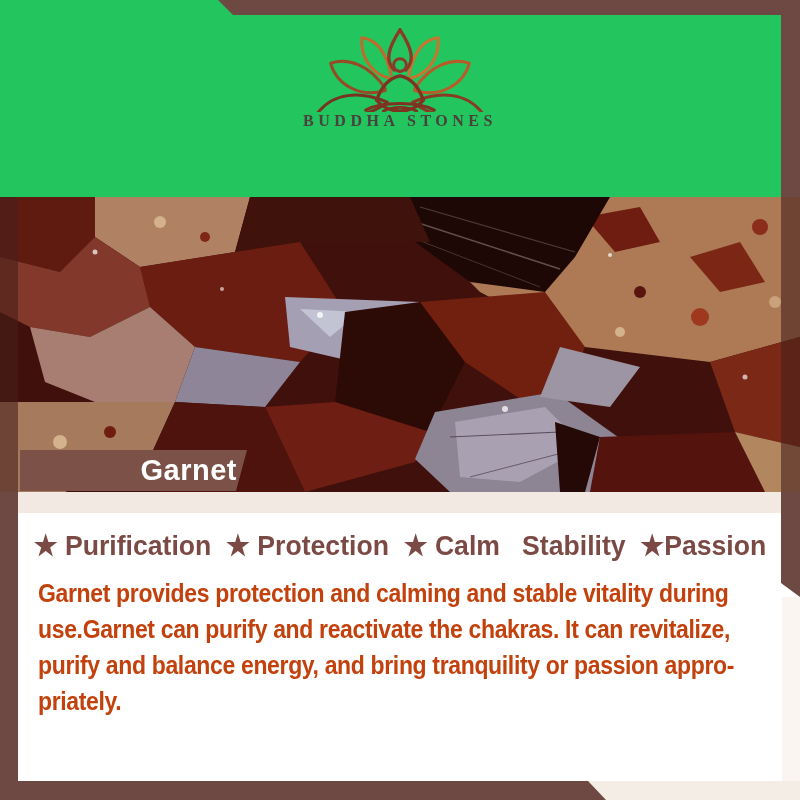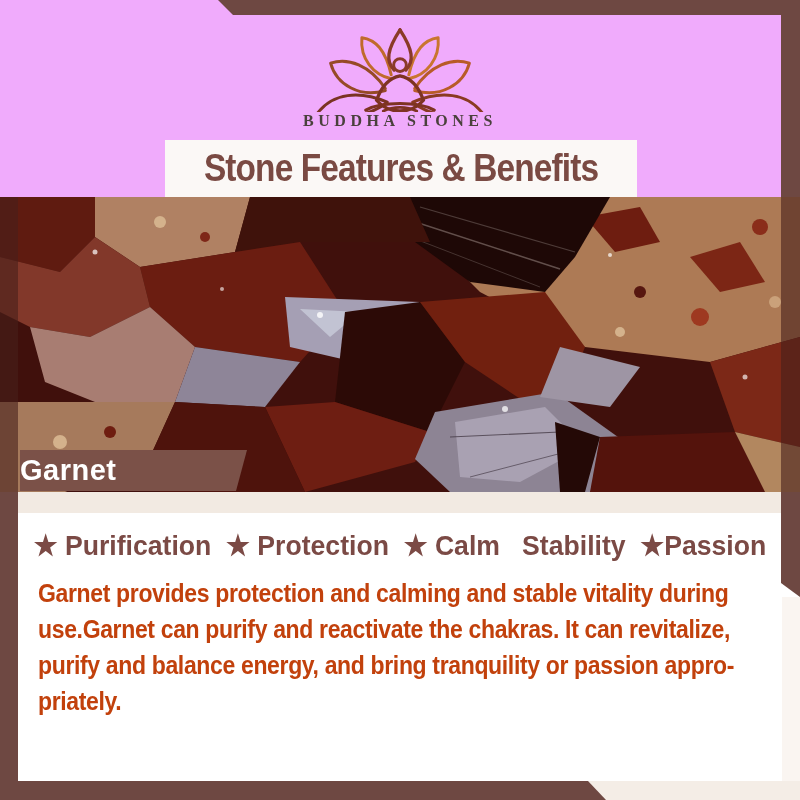--- a/index.html
+++ b/index.html
@@ -2,21 +2,21 @@
 <html><head>
 <meta charset="utf-8">
 <style>
   html,body{margin:0;padding:0;background:#e9e4df;}
   .stage{
     position:relative;width:800px;height:800px;overflow:hidden;
     background:#ffffff;font-family:"Liberation Sans",sans-serif;
     margin:0 auto;
   }
   
-  .top-section{position:absolute;left:0;top:0;width:800px;height:197px;background:#f0abfc;}
+  .top-section{position:absolute;left:0;top:0;width:800px;height:197px;background:#22c55e;}
   .logo-svg{position:absolute;left:50%;top:24px;transform:translateX(-50%);}
   .brand-name{
     position:absolute;left:0;top:112px;width:800px;text-align:center;
     font-family:"Liberation Serif",serif;font-size:16px;font-weight:600;
     letter-spacing:4.5px;color:#4a403c;
   }
   .title-panel{
     position:absolute;left:165px;top:140px;width:472px;height:57px;
     background:#fbf8f6;display:flex;align-items:center;justify-content:center;
   }
@@ -37,21 +37,21 @@
   .frame-right-cream{left:782px;top:597px;width:18px;height:185px;background:#faf5f1;}
   .frame-left-photo{left:0;top:197px;width:18px;height:295px;background:rgba(72,32,26,0.6);}
   .frame-left-bottom{left:0;top:492px;width:18px;height:308px;}
   .frame-bottom-cream{left:0;top:781px;width:800px;height:19px;background:#f4ede6;}
   .frame-bottom-bar{left:0;top:781px;width:620px;height:19px;
     clip-path:polygon(0 0,588px 0,606px 19px,0 19px);}
   
   .stone-badge{
     position:absolute;left:20px;top:450px;width:227px;height:41px;background:#7b5148;
     clip-path:polygon(0 0,227px 0,216px 41px,0 41px);
-    display:flex;align-items:center;justify-content:flex-start;
+    display:flex;align-items:center;justify-content:flex-end;
   }
   .stone-name{font-size:29px;font-weight:700;color:#ffffff;letter-spacing:0.5px;padding-right:10px;}
   
   .cream-strip{position:absolute;left:0;top:492px;width:800px;height:21px;background:#f2eae2;}
   
   .benefits-row{
     position:absolute;left:0;top:529px;width:800px;text-align:center;
     font-size:28px;font-weight:700;color:#7b4a45;white-space:pre;
     transform:scaleX(0.95);transform-origin:center;
   }
@@ -87,23 +87,20 @@
 
         <path d="M105,53 C94,55 86,64 81,78 C88,86 96,89 105,89 C114,89 122,86 129,78 C124,64 116,55 105,53 Z" stroke="#7e3322" stroke-width="3.4"></path>
 
         <path d="M70,88 C86,79 124,79 140,88" stroke="#7e3322" stroke-width="3.2"></path>
         <path d="M88,89 C98,84 112,84 122,89" stroke="#7e3322" stroke-width="3"></path>
       </g>
     </svg>
 
     <div class="brand-name">BUDDHA STONES</div>
 
-    <div class="title-panel">
-      <div class="section-title">Stone Features &amp; Benefits</div>
-    </div>
   </div>
 
   <div class="photo">
     <svg width="800" height="295" viewBox="0 0 800 295">
       <rect x="0" y="0" width="800" height="295" fill="#40100c"></rect>
 
       <polygon points="410,0 800,0 800,140 710,165 585,150 480,95 430,45" fill="#ad7a55"></polygon>
       <polygon points="585,20 640,10 660,45 615,55" fill="#6e1d10"></polygon>
       <polygon points="690,60 740,45 765,85 720,95" fill="#7c2615"></polygon>
       <circle cx="760" cy="30" r="8" fill="#8a2d1a"></circle>

